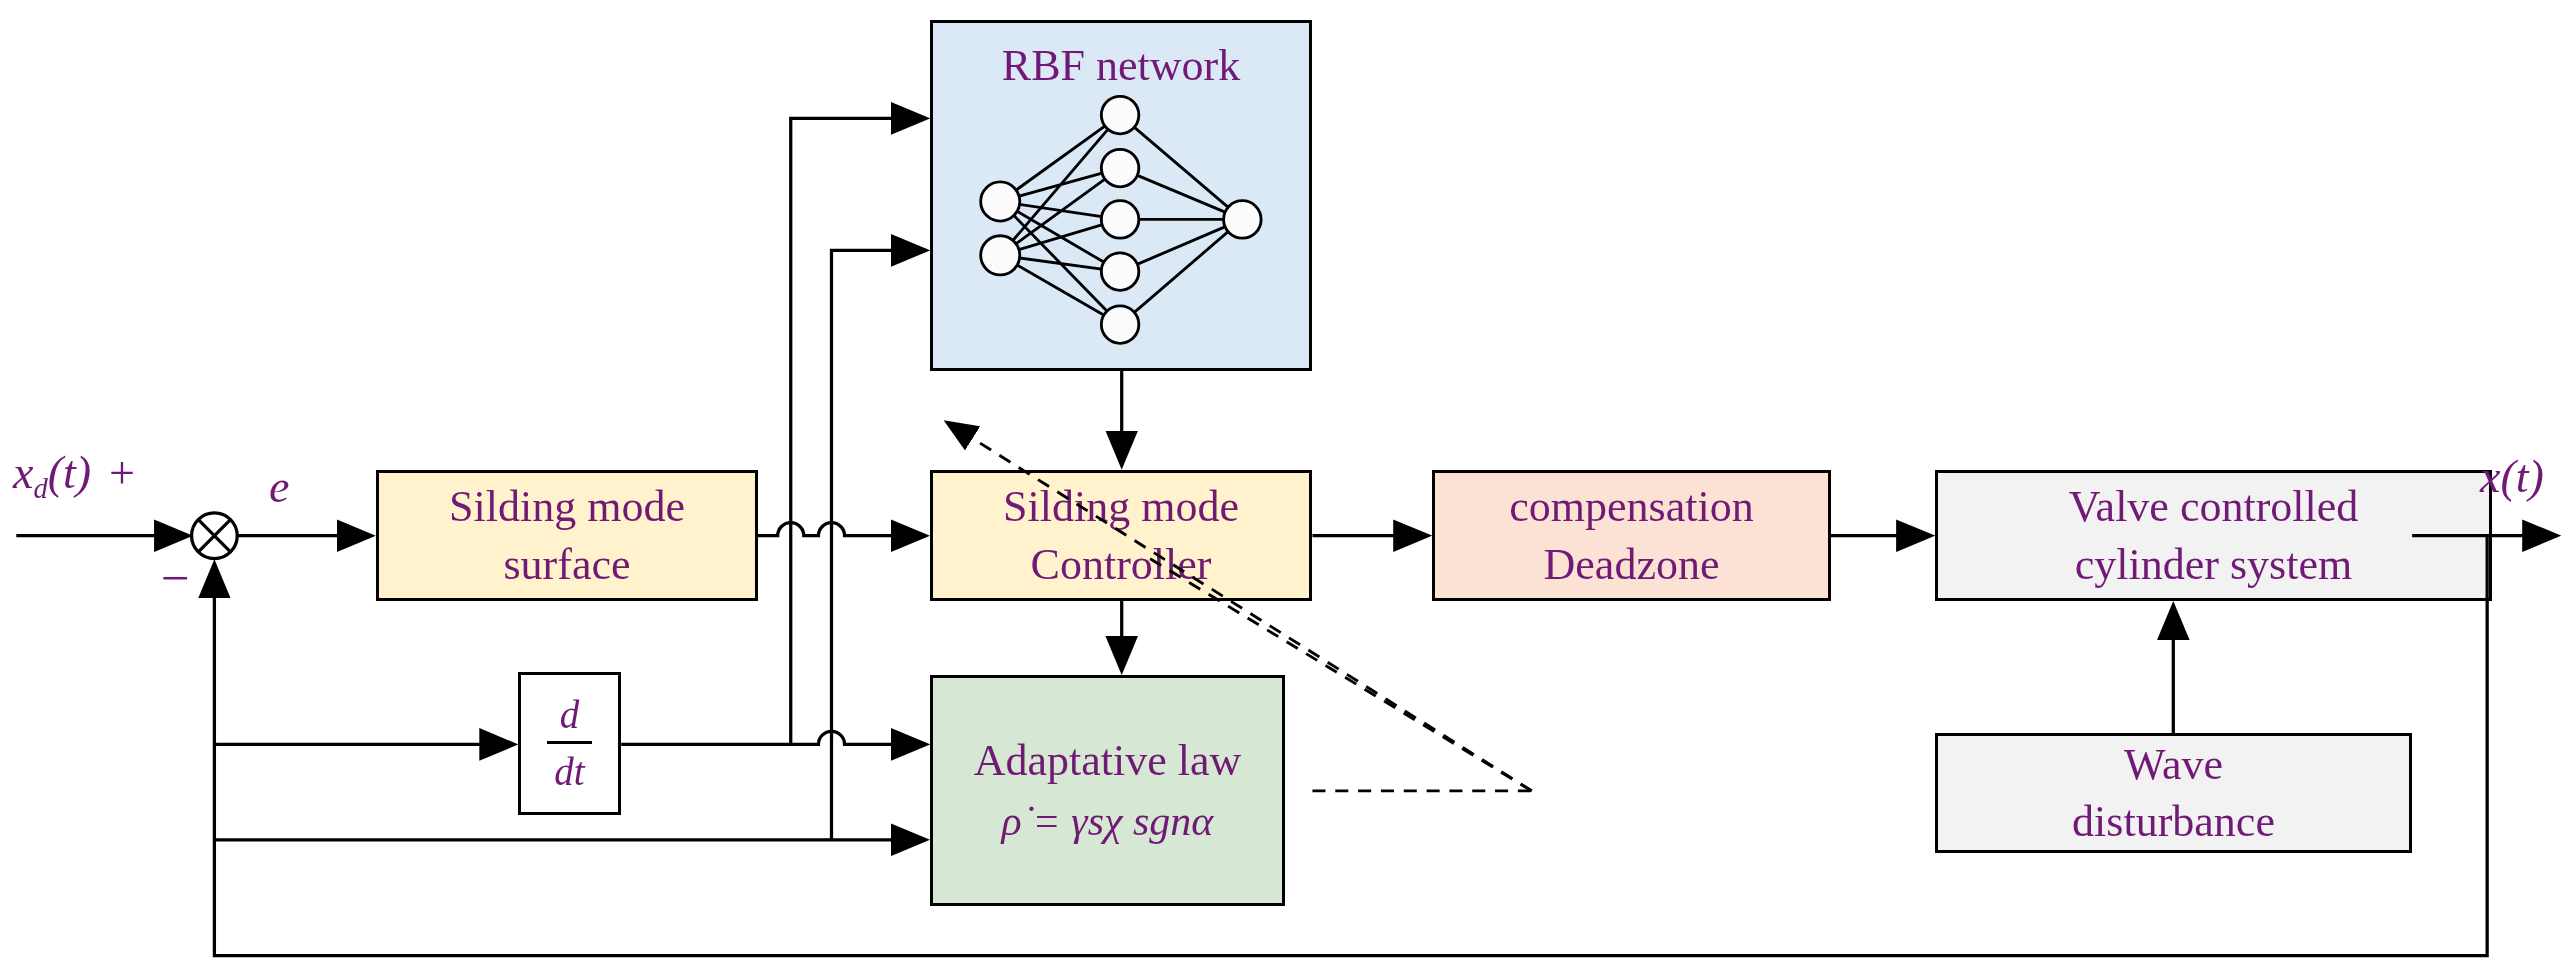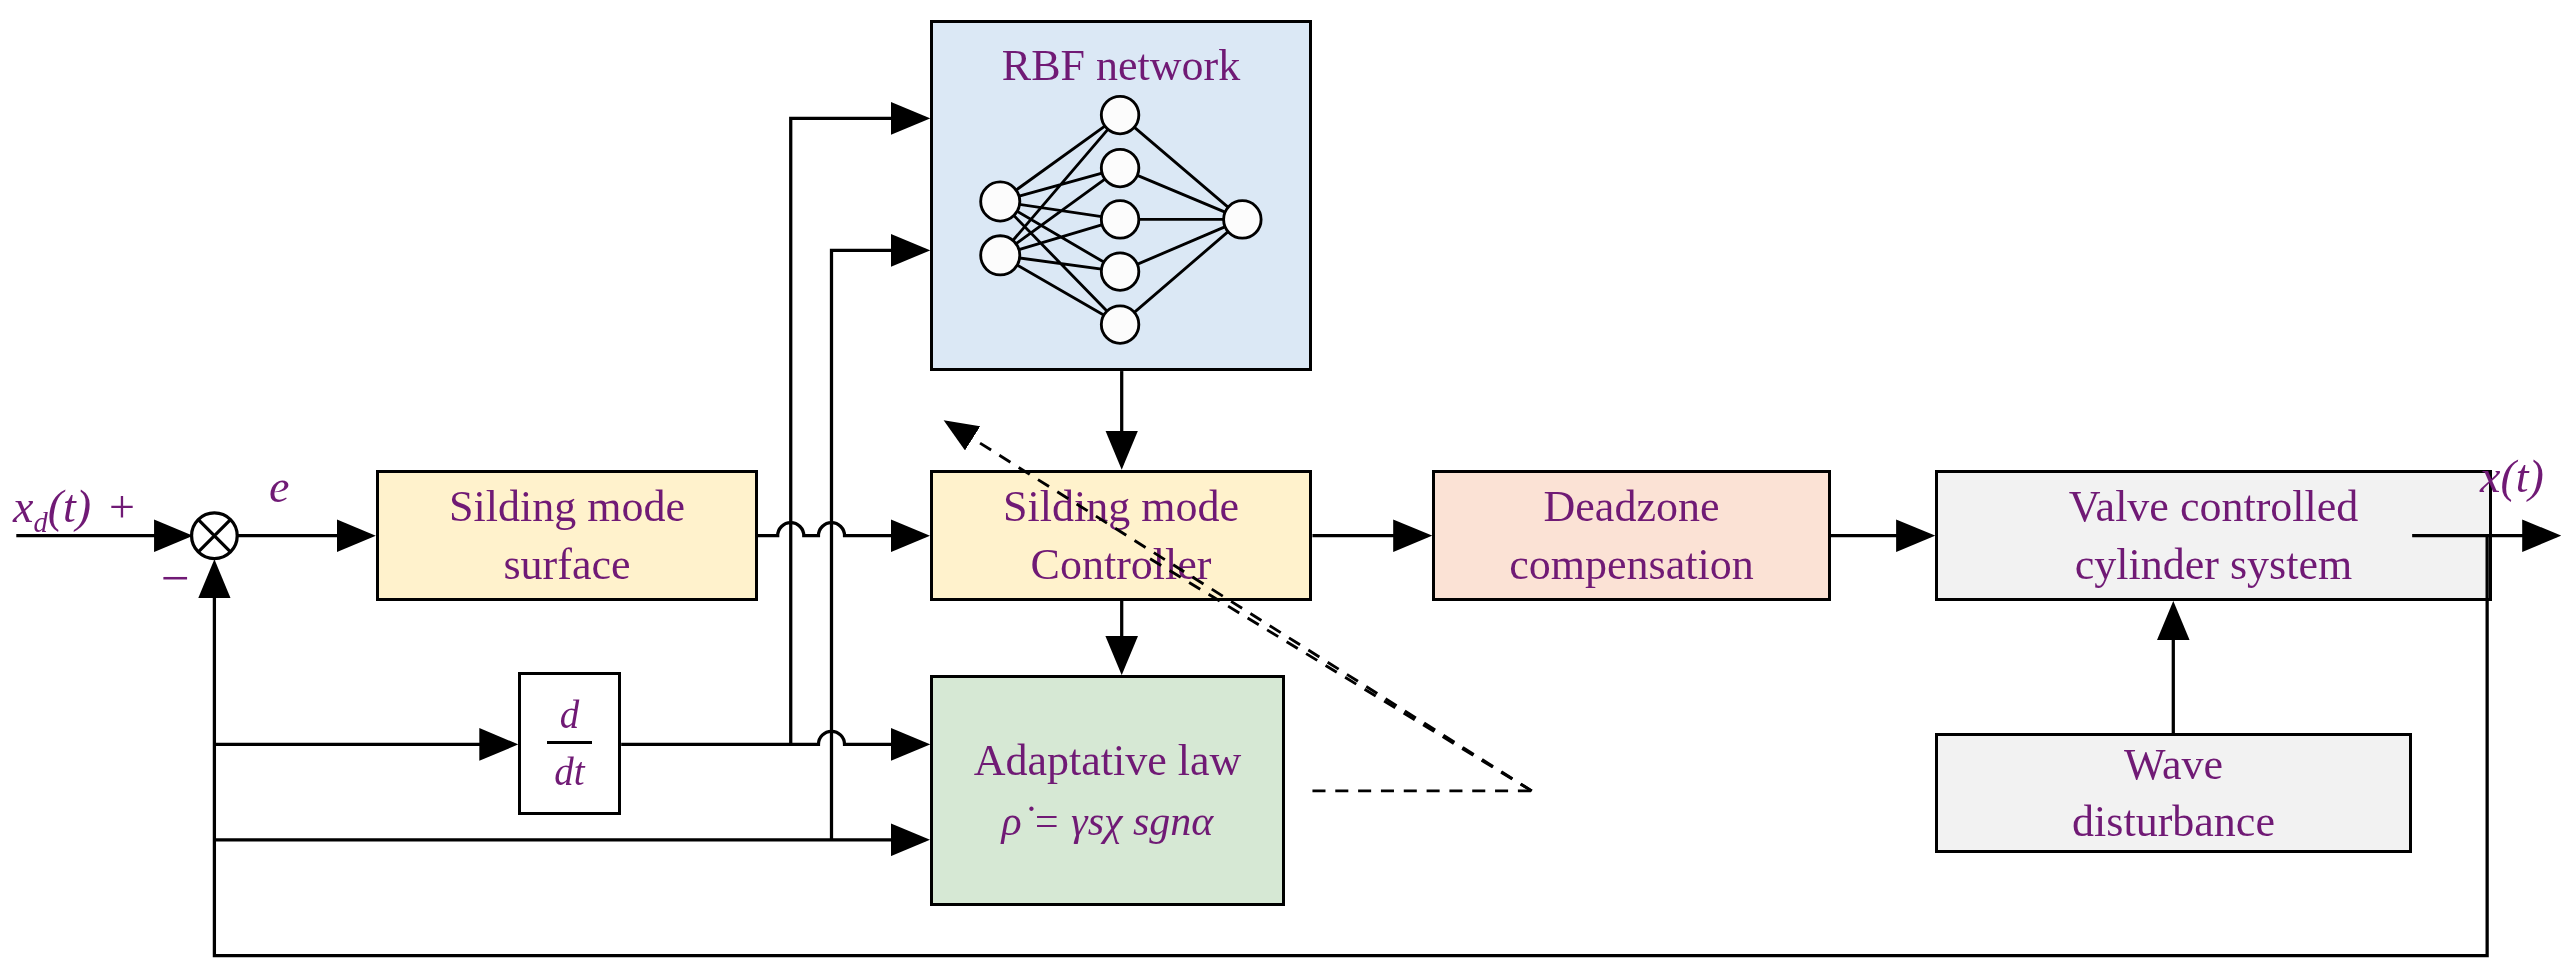--- a/index.html
+++ b/index.html
@@ -54,22 +54,22 @@
     <div>Silding mode</div>
     <div>surface</div>
   </div>
 
   <div class="box c-yellow" style="left:930px;top:470px;width:382px;height:131px;">
     <div>Silding mode</div>
     <div>Controller</div>
   </div>
 
   <div class="box c-orange" style="left:1432px;top:470px;width:399px;height:131px;">
+    <div>compensation</div>
     <div>Deadzone</div>
-    <div>compensation</div>
   </div>
 
   <div class="box c-gray" style="left:1935px;top:470px;width:557px;height:131px;">
     <div>Valve controlled</div>
     <div>cylinder system</div>
   </div>
 
   <div class="box c-green" style="left:930px;top:675px;width:355px;height:231px;">
     <div>Adaptative law</div>
     <div class="formula">ρ̇ = γsχ sgnα</div>
@@ -80,21 +80,21 @@
     <div>disturbance</div>
   </div>
 
   <div class="box c-white" style="left:518px;top:672px;width:103px;height:143px;">
     <div class="frac">
       <div class="num">d</div>
       <div class="den">dt</div>
     </div>
   </div>
 
-  <div class="lbl" style="left:13px;top:480px;">
+  <div class="lbl" style="left:13px;top:446px;">
     <span>x</span><sub>d</sub><span>(t)</span><span class="plus">+</span>
   </div>
 
   <div class="lbl" style="left:269px;top:460px;">e</div>
 
   <div class="lbl minus" style="left:161px;top:549px;">−</div>
 
   <div class="lbl" style="left:2480px;top:450px;">x(t)</div>
 
   <svg class="overlay" width="2576" height="972" viewBox="0 0 3160 1192">

